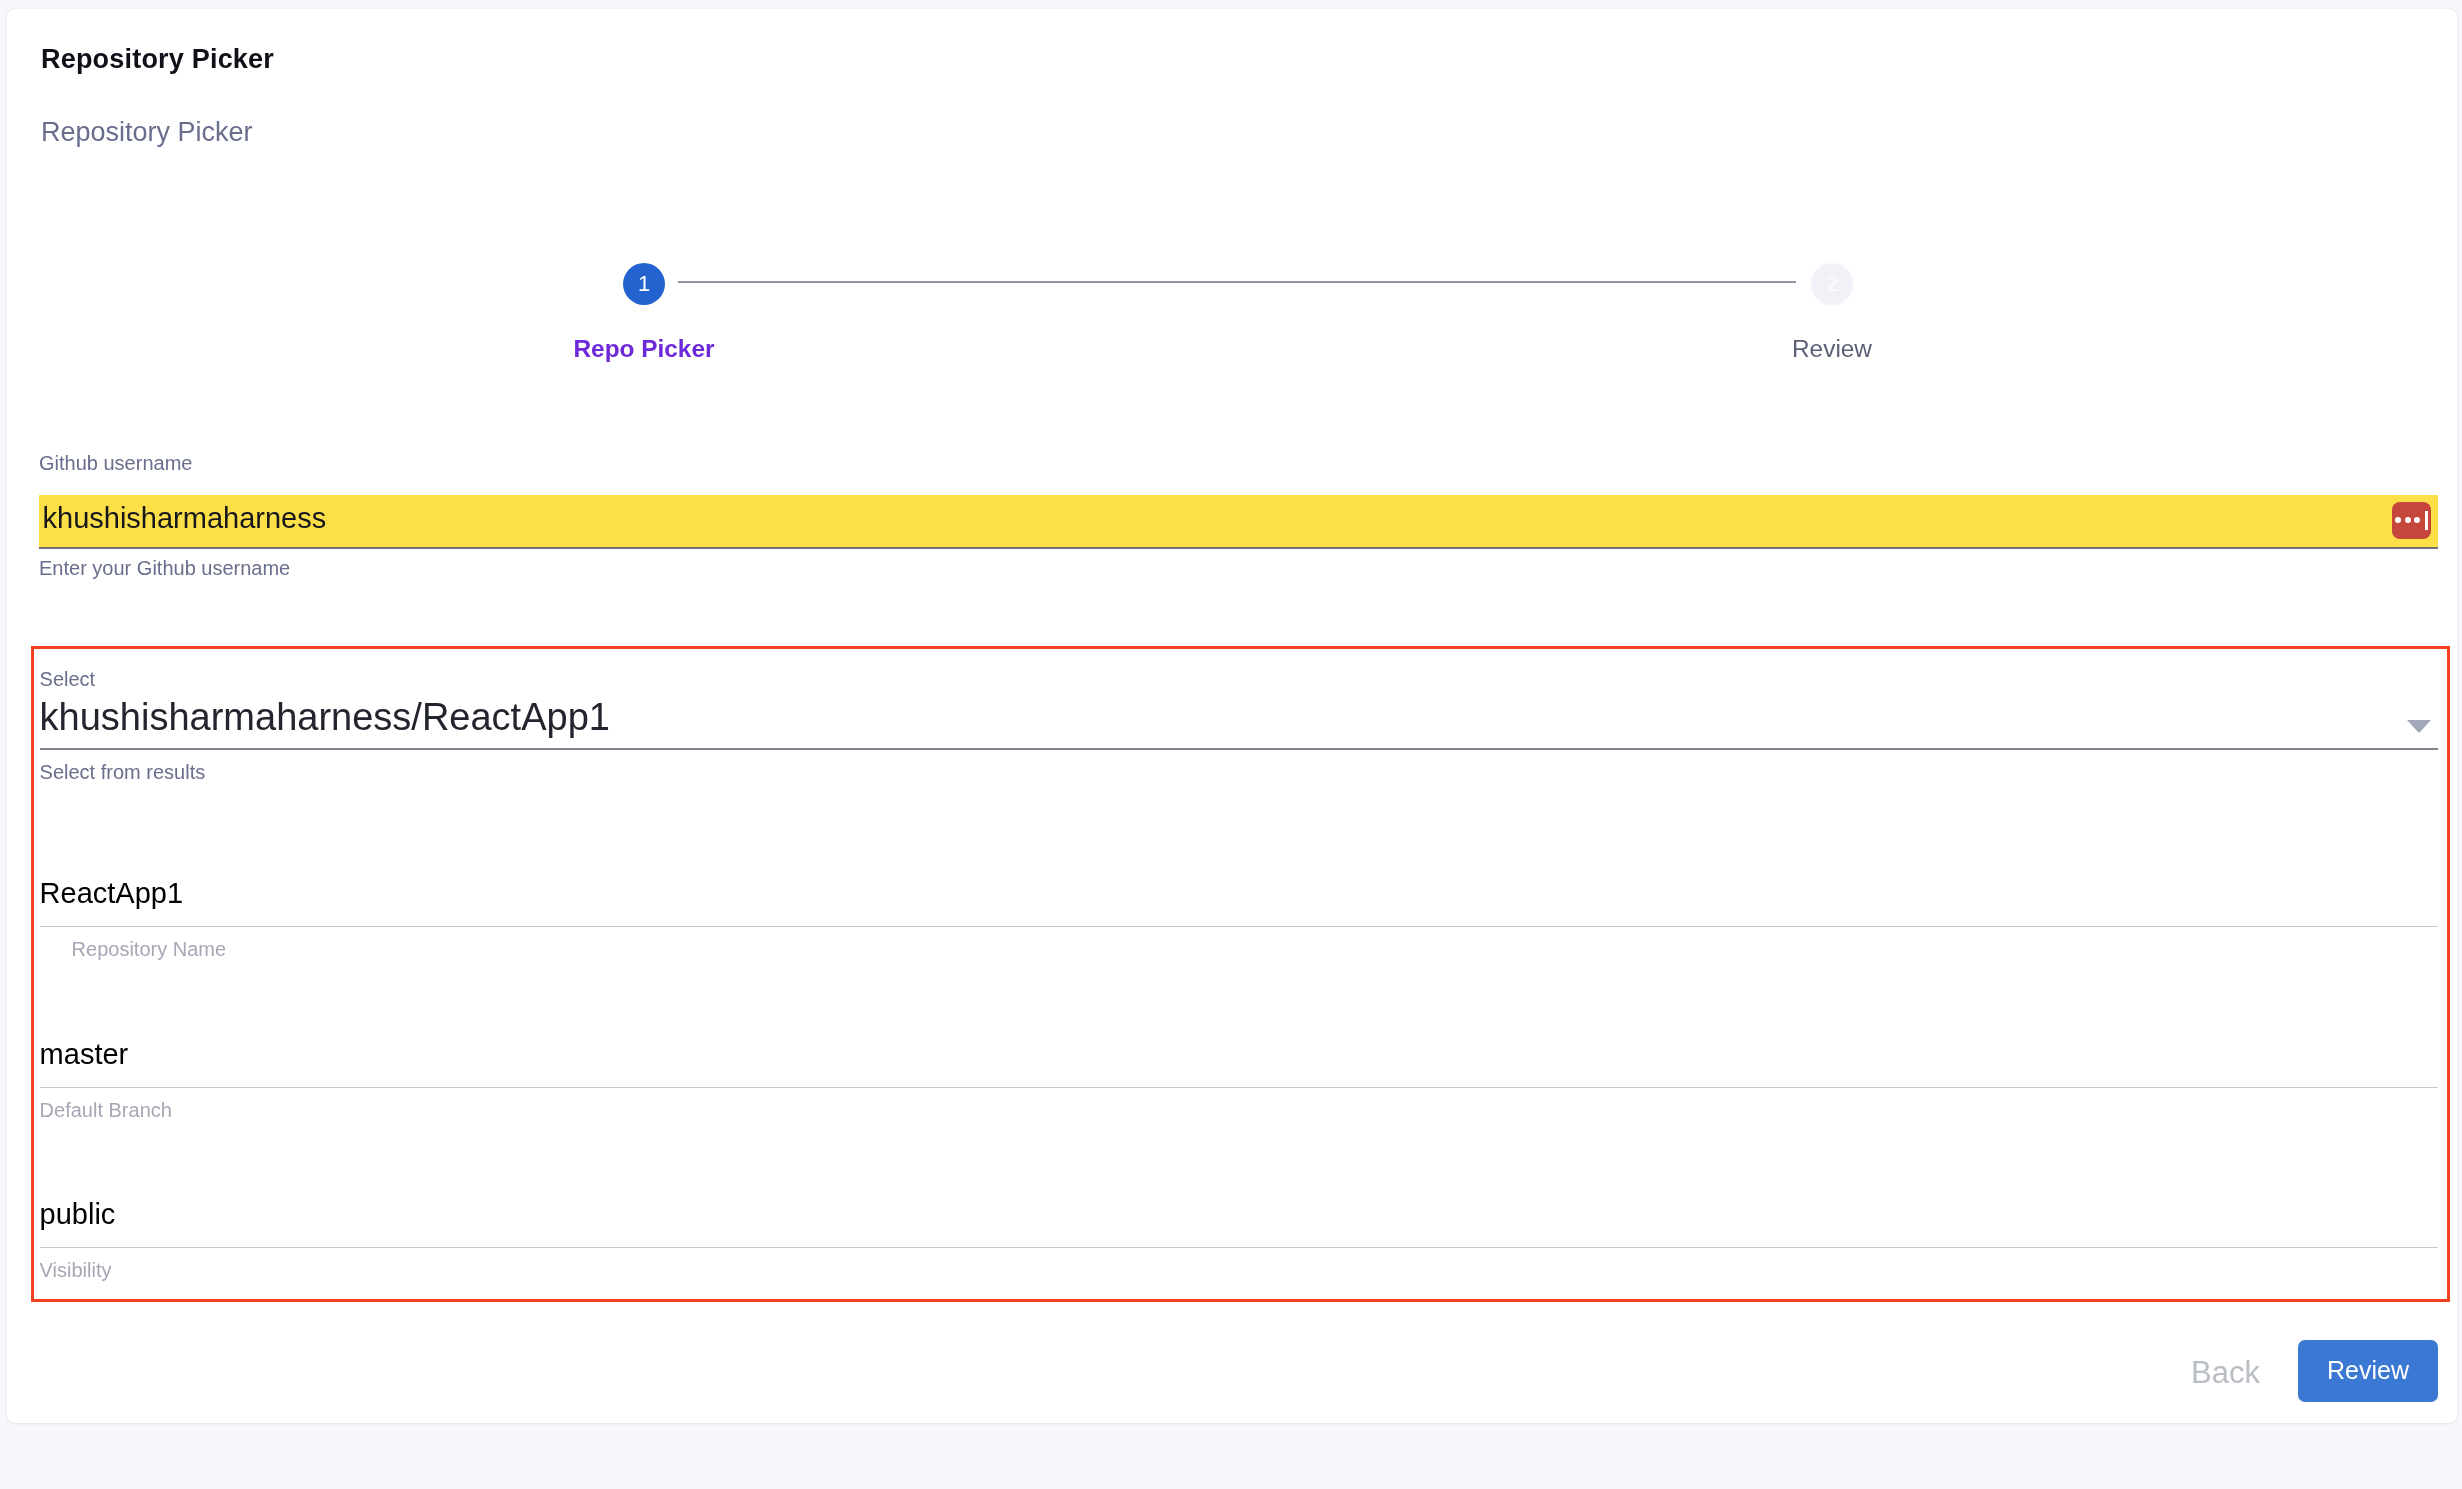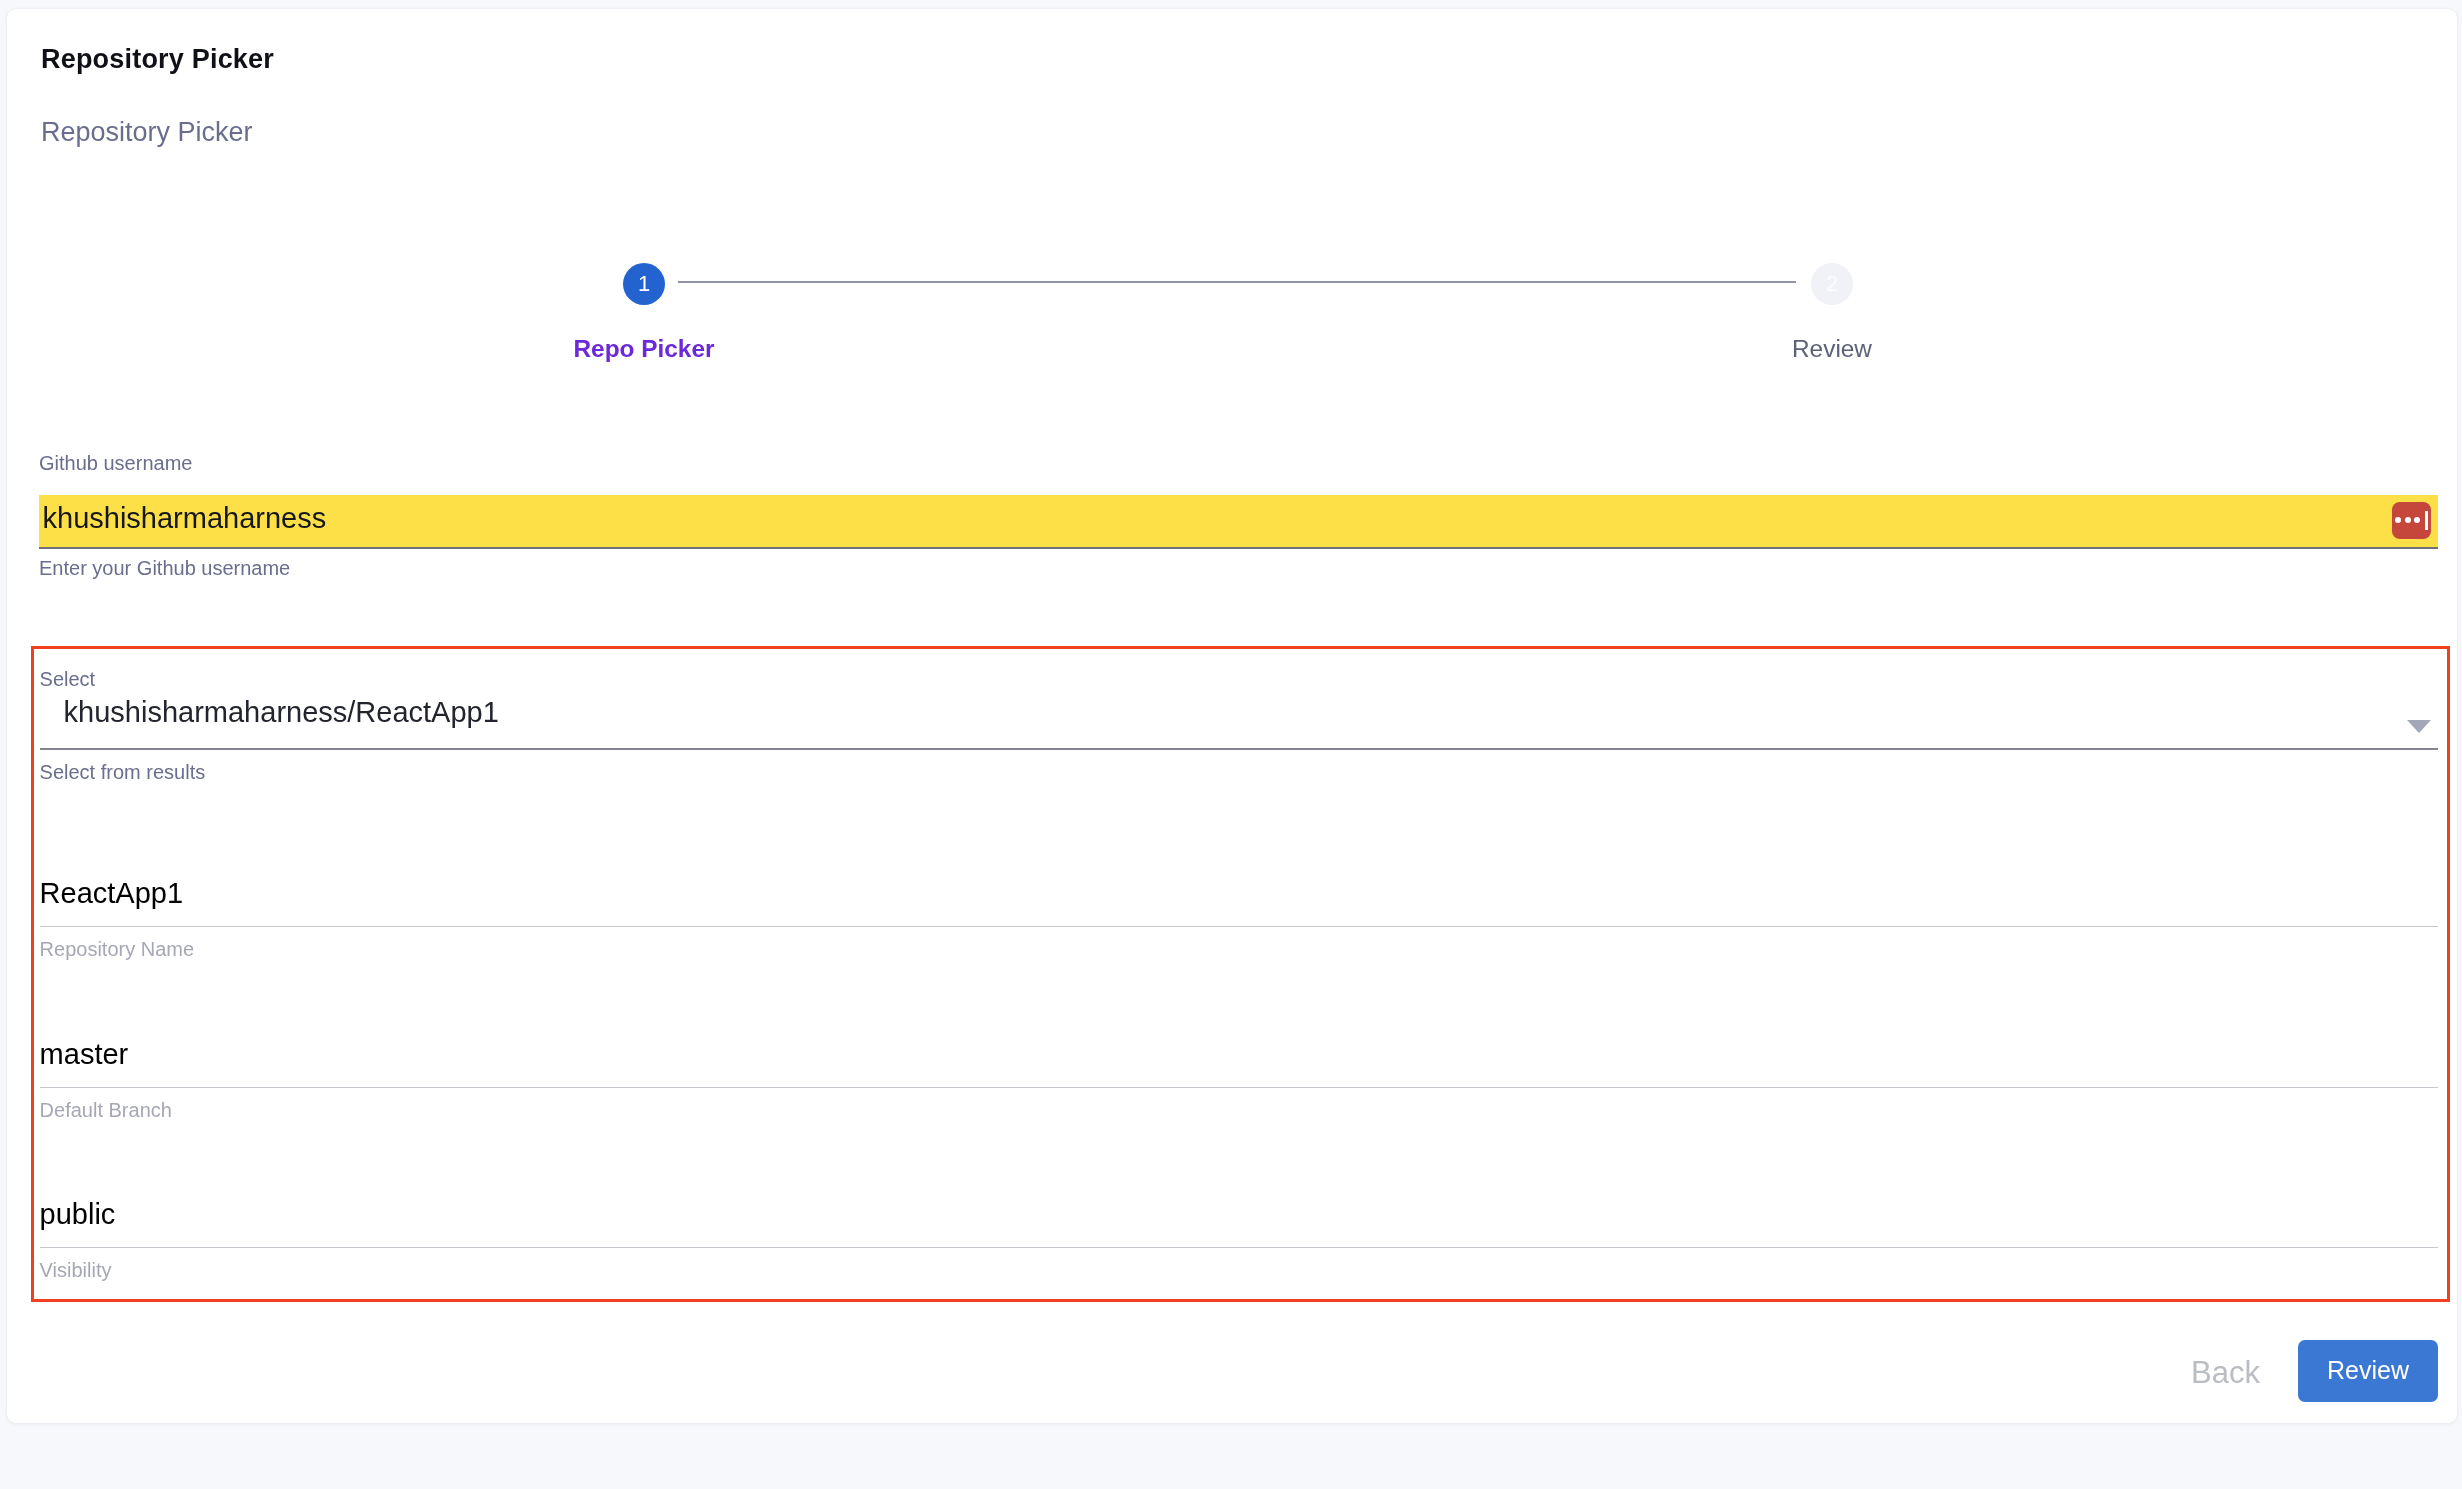--- a/index.html
+++ b/index.html
@@ -76,42 +76,41 @@
   .repo-box {
     position: absolute; left: 23.5px; top: 637px;
     width: 2419px; height: 656px;
     border: 3.5px solid #f23f1d;
     background: transparent;
   }
   .repo-box .inner { position: relative; width: 100%; height: 100%; }
   .select-label { position: absolute; left: 6.1px; top: 19px; }
   .select-value {
     position: absolute; left: 6.1px; top: 47px;
-    font-size: 29px; color: #23252e; cursor: pointer;
+    font-size: 38px; color: #23252e; cursor: pointer;
     padding-right: 70px;
-    margin-left: 24px;
   }
   .select-chevron {
     position: absolute; left: 2373px; top: 71px;
     width: 0; height: 0; cursor: pointer;
     border-left: 12.2px solid transparent;
     border-right: 12.2px solid transparent;
     border-top: 13px solid #a3a7ba;
   }
   .select-underline {
     position: absolute; left: 6.1px; top: 99px;
     width: 2398px; height: 2.6px; background: #84848e;
   }
   .select-helper { position: absolute; left: 6.1px; top: 112px; }
 
   .ro-value { position: absolute; left: 6.1px; font-size: 29px; color: #000000; }
   .ro-underline { position: absolute; left: 6.1px; width: 2398px; height: 1.7px; background: #c7c7cd; }
   .ro-label { position: absolute; left: 6.1px; font-size: 20px; color: #a6a7b5; }
 
-  .f1-value { top: 228px; } .f1-line { top: 277px; } .f1-label { top: 289px; }
+  .f1-value { top: 228px; } .f1-line { top: 277px; } .f1-label { top: 289px; margin-left: 32px; }
   .f2-value { top: 389px; } .f2-line { top: 438px; } .f2-label { top: 450px; }
   .f3-value { top: 549px; } .f3-line { top: 598px; } .f3-label { top: 610px; }
 
   
   .back-button {
     position: absolute; left: 2162px; top: 1346px;
     width: 113px; height: 35px;
     background: none; border: none;
     font-family: "Liberation Sans", sans-serif;
     font-size: 31px; color: #b9bdc4;

